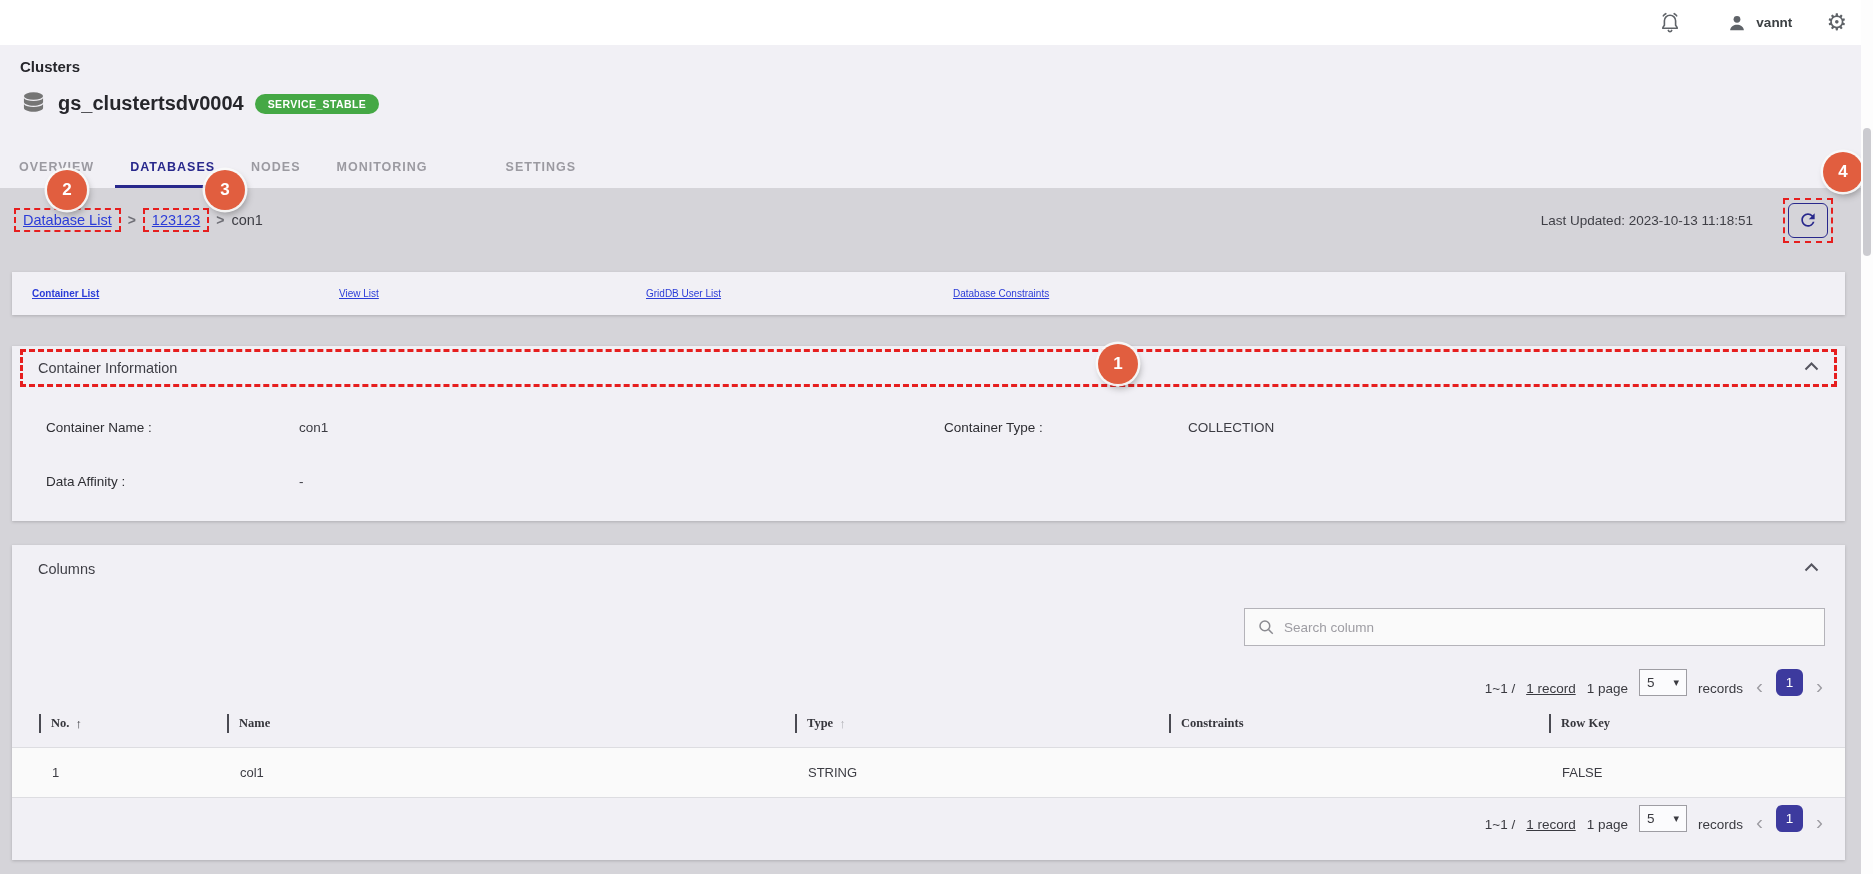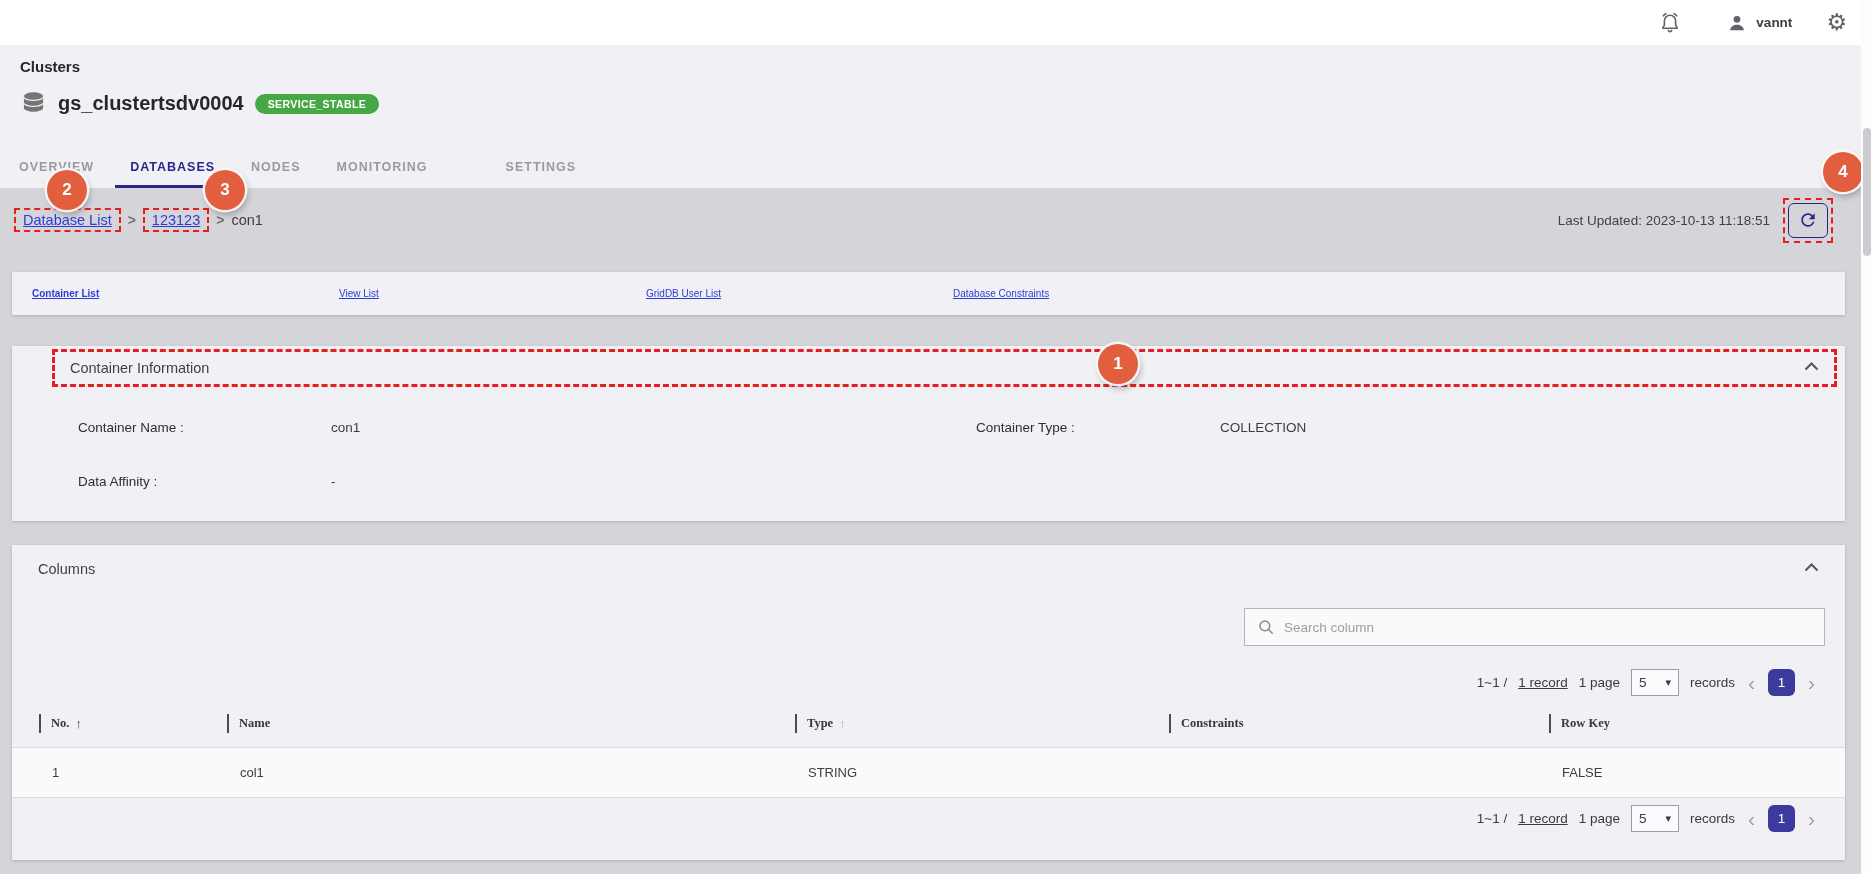--- a/index.html
+++ b/index.html
@@ -44,27 +44,27 @@
 
   
   .crumb-bar{position:absolute;left:0;top:188px;width:1861px;height:64px;
              display:flex;align-items:center;padding:0 28px 0 14px;}
   .crumb-left{display:flex;align-items:center;gap:7px;flex:1;}
   .dashed-box{border:2.5px dashed var(--annotation-red);padding:2px 7px;display:inline-flex;align-items:center;}
   a.link{color:var(--link-blue);text-decoration:underline;cursor:pointer;}
   .crumb-link{font-size:14.5px;}
   .crumb-sep{color:#6f6f76;font-size:14px;font-weight:700;}
   .crumb-current{font-size:14.5px;color:#3c3c43;}
-  .crumb-right{display:flex;align-items:center;gap:13px;}
+  .crumb-right{display:flex;align-items:center;gap:30px;}
   .last-updated{font-size:13.5px;color:#3f3f46;}
   .refresh-btn{width:40px;height:35px;border:1.5px solid var(--accent-navy);border-radius:6px;
                background:transparent;display:flex;align-items:center;justify-content:center;cursor:pointer;}
 
   
-  .card{position:absolute;left:12px;width:1833px;background:#f1f0f5;box-shadow:0 1px 3px rgba(0,0,0,.18);padding-left:32px;}
+  .card{position:absolute;left:12px;width:1833px;background:#f1f0f5;box-shadow:0 1px 3px rgba(0,0,0,.18);}
   .links-card{top:272px;height:43px;display:flex;align-items:center;padding-left:20px;}
   .links-card .nav-link{width:307px;font-size:10px;}
   .links-card .nav-link:first-child{font-weight:700;}
 
   .info-card{top:346px;height:175px;}
   .card-head{position:relative;height:44px;}
   .card-title{position:absolute;left:26px;top:14px;font-size:14.5px;color:#3f3f46;}
   .collapse-icn{position:absolute;right:26px;top:16px;cursor:pointer;}
   .head-dash{position:absolute;left:8px;right:8px;top:3px;height:38px;border:3px dashed var(--annotation-red);}
   .info-body{position:relative;height:131px;font-size:13.5px;}
@@ -72,21 +72,21 @@
   .fld.lbl{font-weight:400;color:#2e2e33;}
   .fld.val{color:#3c3c43;}
 
   .columns-card{top:545px;height:315px;}
   .search-box{position:absolute;right:20px;top:63px;width:581px;height:38px;background:#fafafa;
               border:1px solid #b4b3b9;display:flex;align-items:center;padding:0 12px;gap:9px;}
   .search-box input{border:none;outline:none;background:transparent;font-size:13.5px;color:#3c3c43;
                     font-family:"Liberation Sans",sans-serif;flex:1;}
   .search-box input::placeholder{color:#9e9da3;}
 
-  .pager{position:absolute;right:28px;height:28px;display:flex;align-items:center;gap:11px;font-size:13.5px;color:#3a3a40;}
+  .pager{position:absolute;right:20px;height:28px;display:flex;align-items:flex-end;gap:11px;font-size:13.5px;color:#3a3a40;}
   .pager.top{top:123px;}
   .pager.bottom{top:259px;}
   .rec-link{color:#3a3a40;text-decoration:underline;cursor:pointer;}
   .size-select{width:48px;height:27px;border:1px solid #9e9da3;background:#fbfbfd;display:flex;
                align-items:center;justify-content:space-between;padding:0 7px;cursor:pointer;font-size:13.5px;}
   .caret{font-size:11px;color:#3a3a40;}
   .pg-chev{font-size:21px;color:#9e9da3;cursor:pointer;line-height:1;padding:0 2px;}
   .pg-current{min-width:27px;height:27px;background:var(--active-page-indigo);color:#fff;border-radius:6px;
               display:flex;align-items:center;justify-content:center;font-size:13.5px;cursor:pointer;}
 

